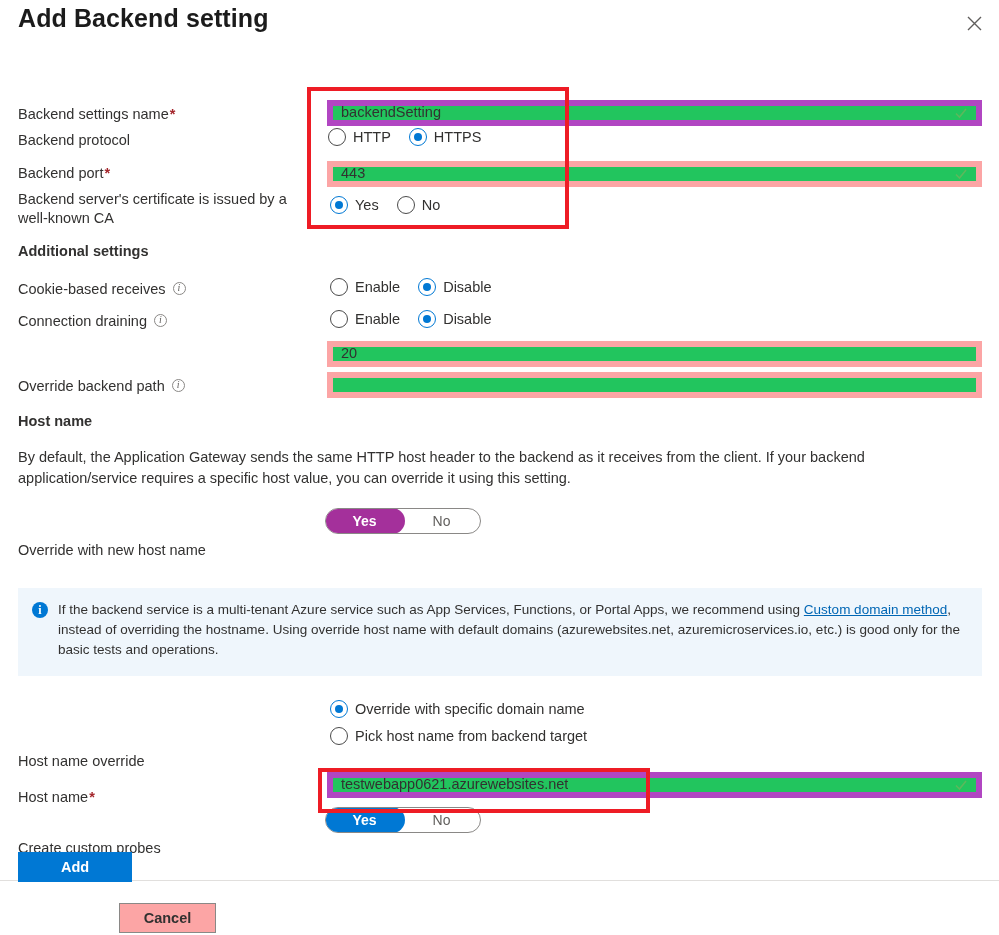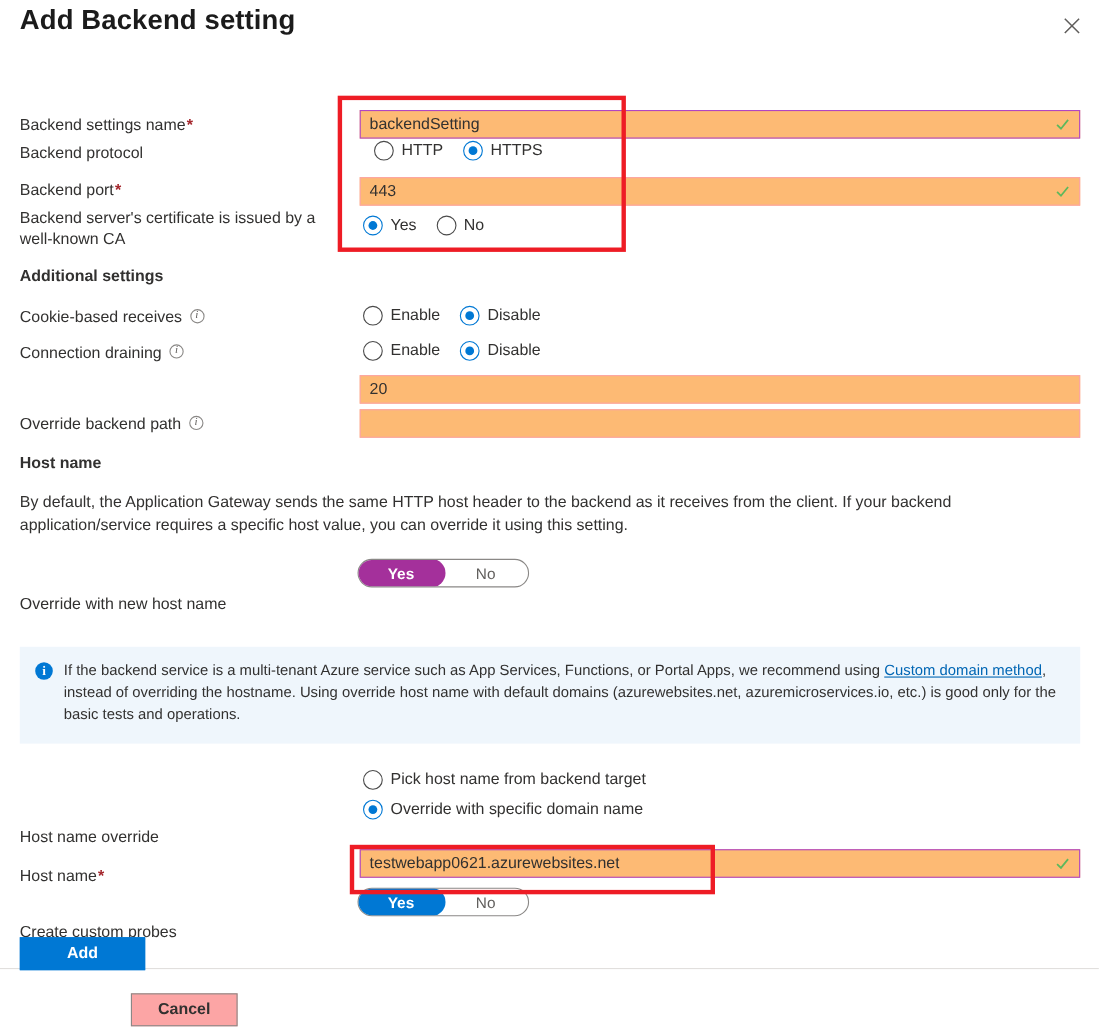--- a/index.html
+++ b/index.html
@@ -64,24 +64,24 @@
     font-style: italic;
     font-family: "Liberation Serif", serif;
     color: #605e5c;
     line-height: 14px;
   }
 
   
   .tbox {
     position: absolute;
     height: 26px;
-    background: #fdba74;
-    border: 1px solid #fca5a5;
+    background: #22c55e;
+    border: 6px solid #fca5a5;
     display: flex;
-    align-items: center;
+    align-items: flex-end;
     padding: 0 30px 0 8px;
     font-size: 14.5px;
     color: #323130;
   }
   .tbox.focused { border-color: #b146c2; }
   .tbox .val { white-space: nowrap; overflow: hidden; }
   .tbox .ok {
     position: absolute; right: 8px; top: 50%;
     transform: translateY(-50%);
     width: 14px; height: 14px;
@@ -246,21 +246,21 @@
     <span>Backend settings name</span><span class="req">*</span>
   </div>
   <div class="tbox focused" style="left:327px; top:100px; width:655px;">
     <span class="val">backendSetting</span>
     <svg class="ok" viewBox="0 0 14 14">
       <path d="M2 7.5 L5.5 11 L12 3" stroke="#5cb85c" stroke-width="1.6" fill="none"></path>
     </svg>
   </div>
 
   <div class="lbl" style="left:18px; top:131px;">Backend protocol</div>
-  <div class="radiogroup" style="left:340px; top:128px;">
+  <div class="radiogroup" style="left:328px; top:128px;">
     <div class="radio">
       <span class="rdot"></span>
       <span class="rlabel">HTTP</span>
     </div>
     <div class="radio on">
       <span class="rdot"></span>
       <span class="rlabel">HTTPS</span>
     </div>
   </div>
 
@@ -339,27 +339,27 @@
     <span class="seg">No</span>
   </div>
   <div class="lbl" style="left:18px; top:541px;">Override with new host name</div>
 
   <div class="banner" style="left:18px; top:588px; width:964px; height:88px;">
     <span class="banner-icon"></span>
     <div class="banner-text"><span>If the backend service is a multi-tenant Azure service such as App Services, Functions, or Portal Apps, we recommend using </span><a href="#">Custom domain method</a><span>, instead of overriding the hostname. Using override host name with default domains (azurewebsites.net, azuremicroservices.io, etc.) is good only for the basic tests and operations.</span></div>
   </div>
 
   <div class="radiolist" style="left:330px; top:700px;">
+    <div class="radio on">
+      <span class="rdot"></span>
+      <span class="rlabel">Override with specific domain name</span>
+    </div>
     <div class="radio">
       <span class="rdot"></span>
       <span class="rlabel">Pick host name from backend target</span>
-    </div>
-    <div class="radio on">
-      <span class="rdot"></span>
-      <span class="rlabel">Override with specific domain name</span>
     </div>
   </div>
   <div class="lbl" style="left:18px; top:752px;">Host name override</div>
 
   <div class="lbl" style="left:18px; top:788px;">
     <span>Host name</span><span class="req">*</span>
   </div>
   <div class="tbox focused" style="left:327px; top:772px; width:655px;">
     <span class="val">testwebapp0621.azurewebsites.net</span>
     <svg class="ok" viewBox="0 0 14 14">

